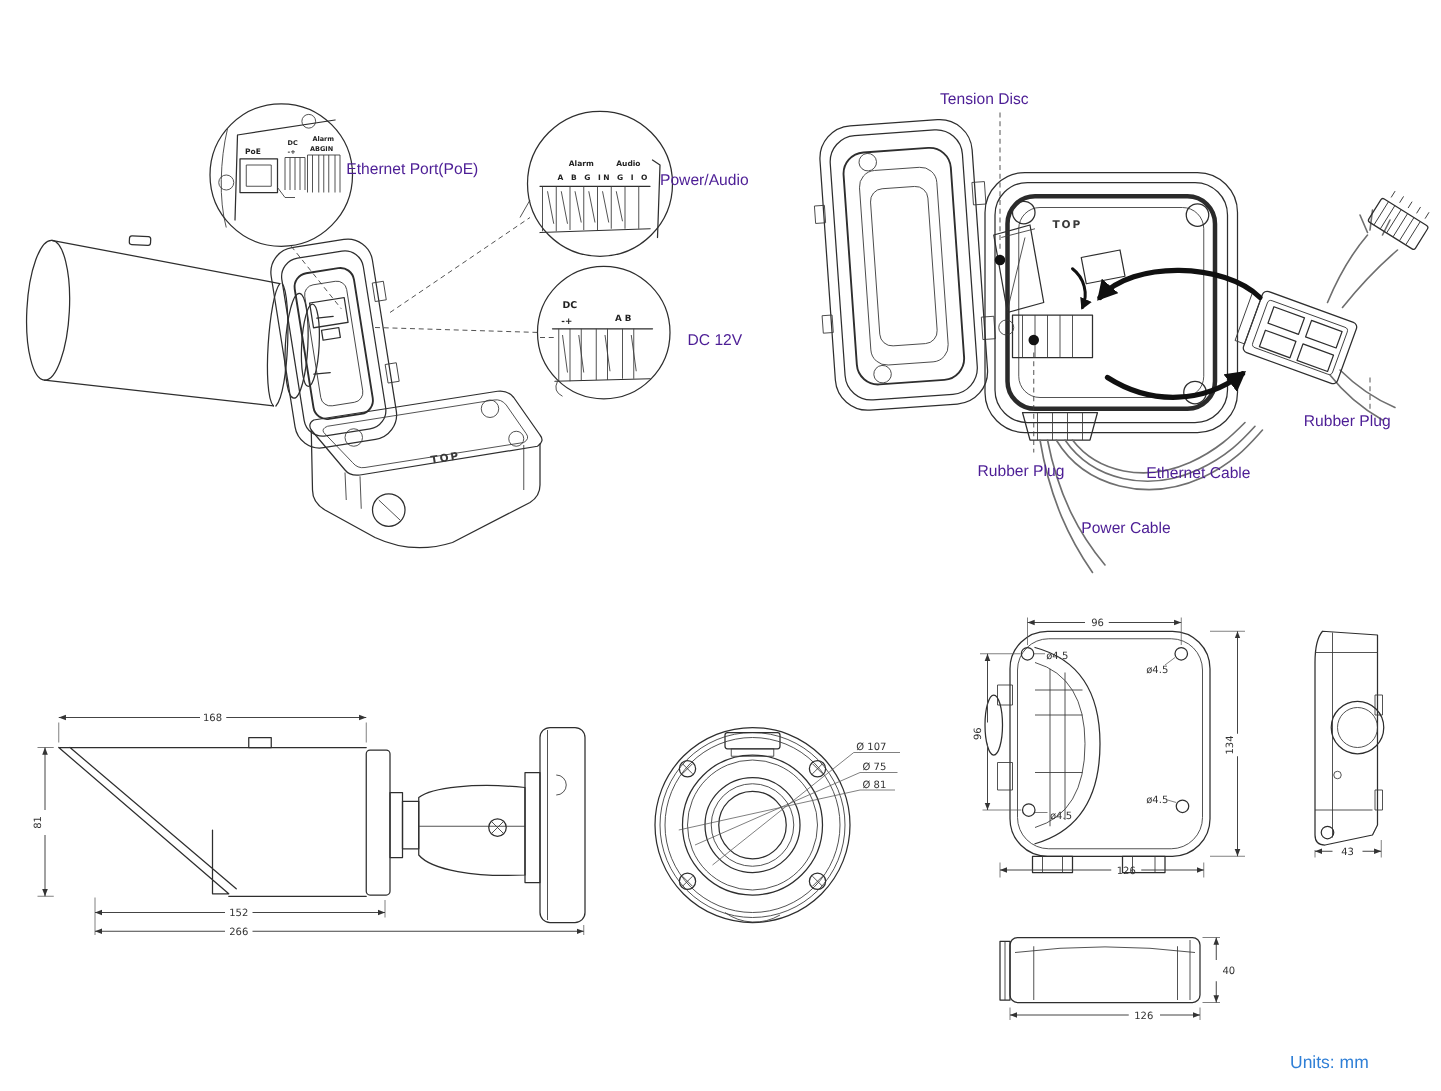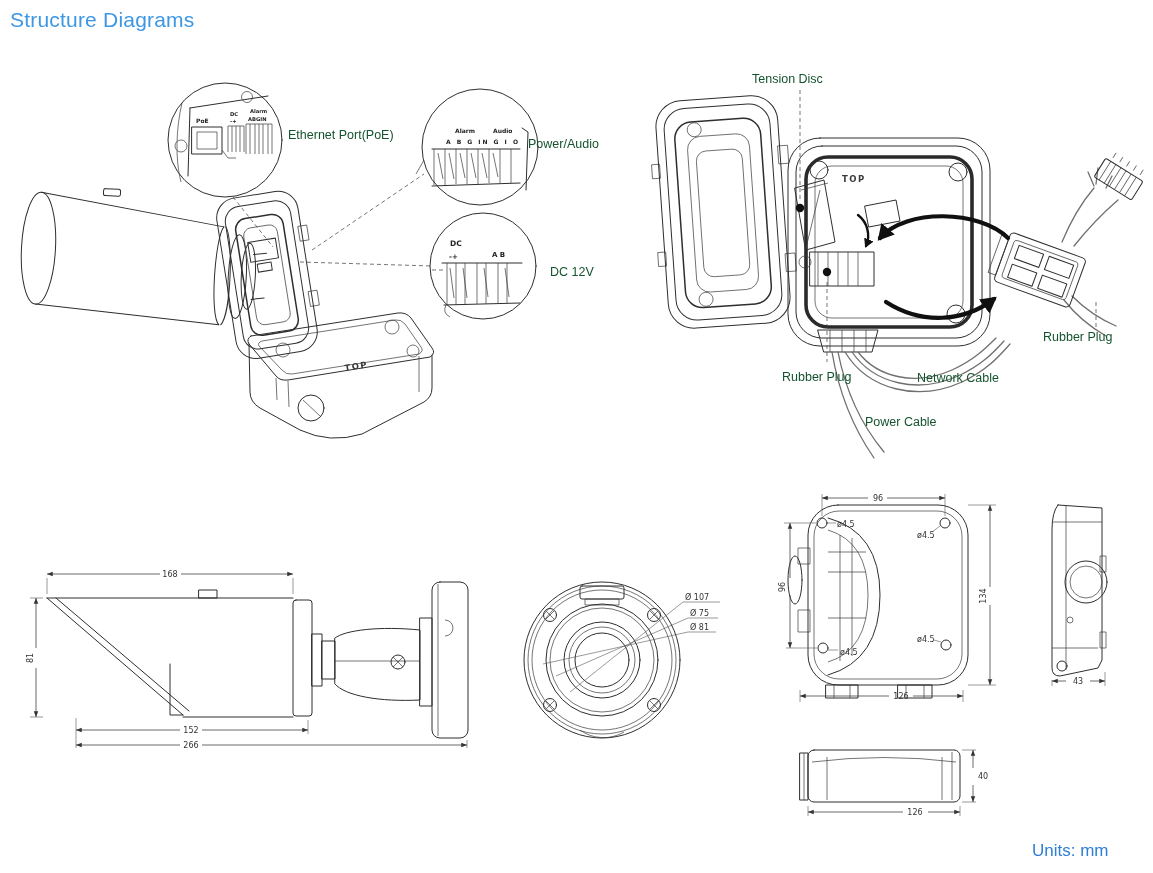--- a/index.html
+++ b/index.html
@@ -1,23 +1,23 @@
 <!DOCTYPE html>
 <html><head>
 <meta charset="utf-8">
 <style>
   html,body{margin:0;padding:0;background:#fff;}
   body{width:1153px;height:873px;position:relative;overflow:hidden;
        font-family:"Liberation Sans",sans-serif;}
   .stage{position:absolute;left:0;top:0;width:1153px;height:873px;}
   .title{position:absolute;left:10px;top:8px;font-size:21px;font-weight:500;
          color:#3d97e4;letter-spacing:.2px;}
-  .units{position:absolute;left:1032px;top:841px;font-size:17px;font-weight:500;
+  .units{position:absolute;left:1032px;top:841px;font-size:14px;font-weight:500;
          color:#2f7fd6;}
-  .lbl{position:absolute;font-size:12.5px;color:#14532d;white-space:nowrap;}
+  .lbl{position:absolute;font-size:12.5px;color:#4c1d95;white-space:nowrap;}
   svg{position:absolute;left:0;top:0;}
   .s1{stroke:#2e2e2e;stroke-width:1;fill:none;stroke-linejoin:round;stroke-linecap:round;}
   .s07{stroke:#3a3a3a;stroke-width:.7;fill:none;stroke-linejoin:round;}
   .s15{stroke:#2e2e2e;stroke-width:1.5;fill:none;stroke-linejoin:round;}
   .thk{stroke:#2a2a2a;stroke-width:3.6;fill:none;stroke-linejoin:round;}
   .cab{stroke:#6f6f6f;stroke-width:1.3;fill:none;stroke-linecap:round;}
   .diml{stroke:#444;stroke-width:.8;fill:none;}
   .ext{stroke:#555;stroke-width:.6;fill:none;}
   .dash{stroke-dasharray:4 3;}
   .barrow{stroke:#101010;stroke-width:4.2;fill:none;stroke-linecap:round;}
@@ -333,23 +333,22 @@
       <path class="diml" d="M808,812 H903" marker-start="url(#arr)"></path>
       <path class="diml" d="M928,812 H960" marker-end="url(#arr)"></path>
       <text class="dim" x="915" y="815" text-anchor="middle">126</text>
       <path class="diml" d="M973,750 V768" marker-start="url(#arr)"></path>
       <path class="diml" d="M973,785 V802" marker-end="url(#arr)"></path>
       <text class="dim" x="978" y="779">40</text>
     </g>
   </g>
 </svg>
 
-  <div class="title">Structure Diagrams</div>
-  <div class="lbl" style="left:288px;top:128px">Ethernet Port(PoE)</div>
+  <div class="lbl" style="left:277px;top:128px">Ethernet Port(PoE)</div>
   <div class="lbl" style="left:528px;top:137px">Power/Audio</div>
   <div class="lbl" style="left:550px;top:265px">DC 12V</div>
   <div class="lbl" style="left:752px;top:72px">Tension Disc</div>
   <div class="lbl" style="left:782px;top:370px">Rubber Plug</div>
-  <div class="lbl" style="left:917px;top:371px">Network Cable</div>
+  <div class="lbl" style="left:917px;top:371px">Ethernet Cable</div>
   <div class="lbl" style="left:865px;top:415px">Power Cable</div>
   <div class="lbl" style="left:1043px;top:330px">Rubber Plug</div>
   <div class="units">Units: mm</div>
 </div>
 
 </body></html>

